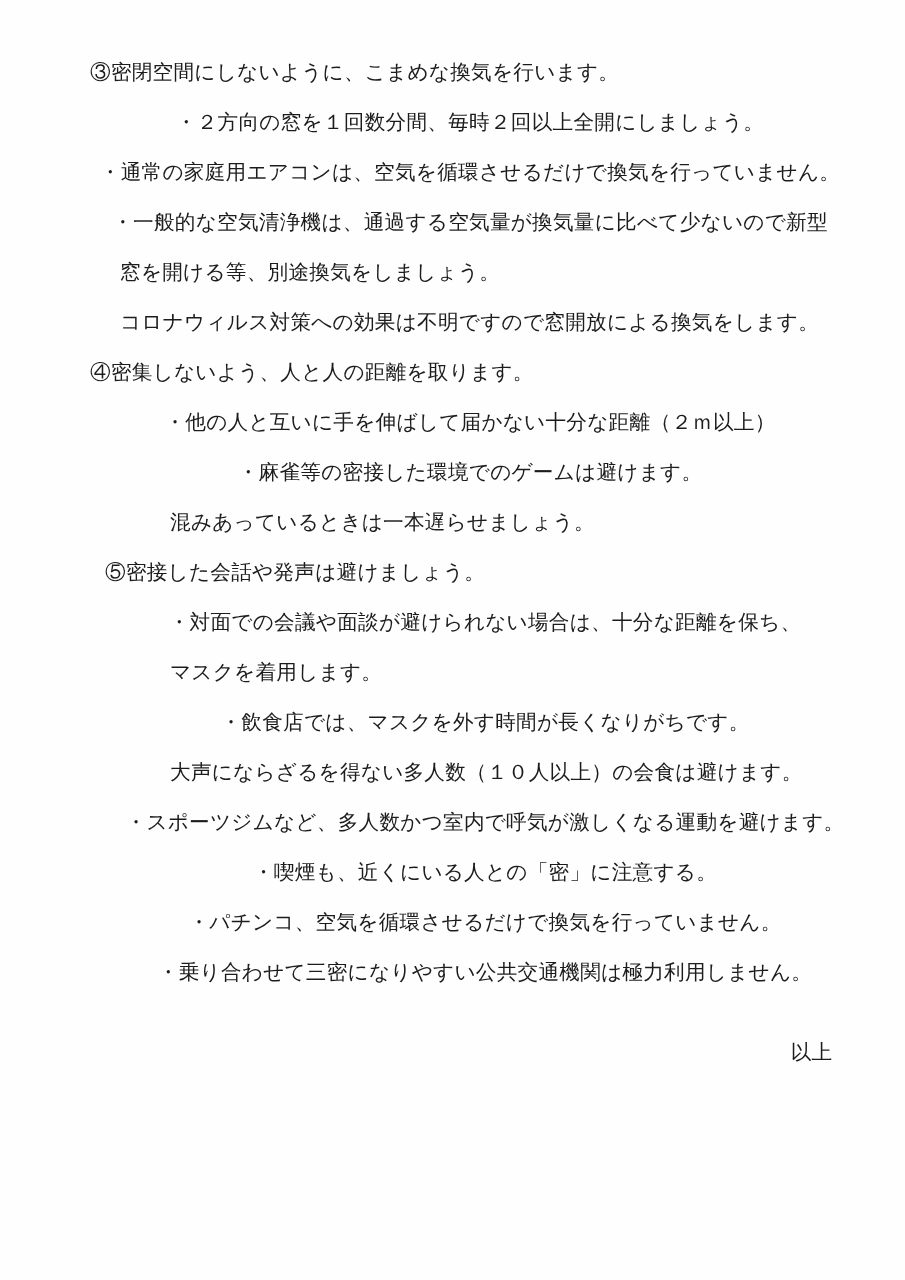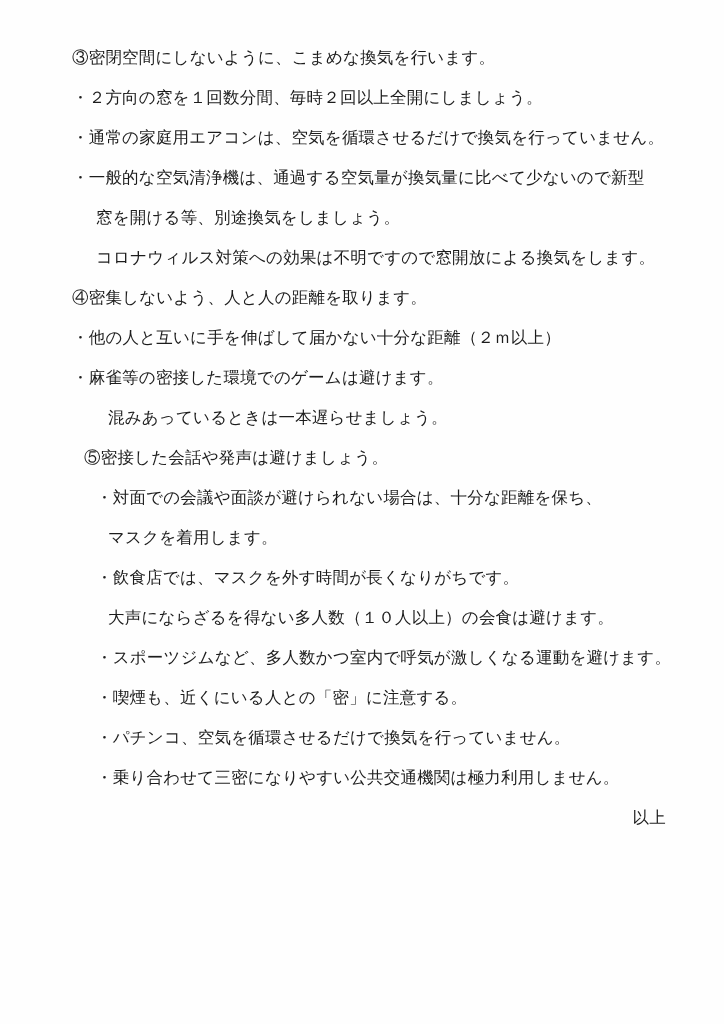--- a/index.html
+++ b/index.html
@@ -33,33 +33,35 @@
     color: #1c1c1c;
   }
   
   .l-head {
     margin: 0 0 0 0;
     padding-top: 0;
     height: 40px;
   }
   .l-item {
     height: 40px;
+    text-align: center;
   }
   .l-cont {
     height: 40px;
   }
   .ind-0 { margin-left: 12px; }
   .ind-1 { margin-left: 12px; }
   .ind-2 { margin-left: 24px; }
   .ind-3 { margin-left: 36px; }
-  .ind-4 { margin-left: 48px; }
+  .ind-4 { margin-left: 76px; }
   .tail {
     text-align: right;
     padding-right: 14px;
     height: 40px;
+    margin-top: 24px;
   }
 </style>
 </head>
 <body>
 
 <div class="page">
   <div class="doc-body">
 
     <div class="line l-head ind-1">③密閉空間にしないように、こまめな換気を行います。</div>
     <div class="line l-item ind-1">・２方向の窓を１回数分間、毎時２回以上全開にしましょう。</div>

